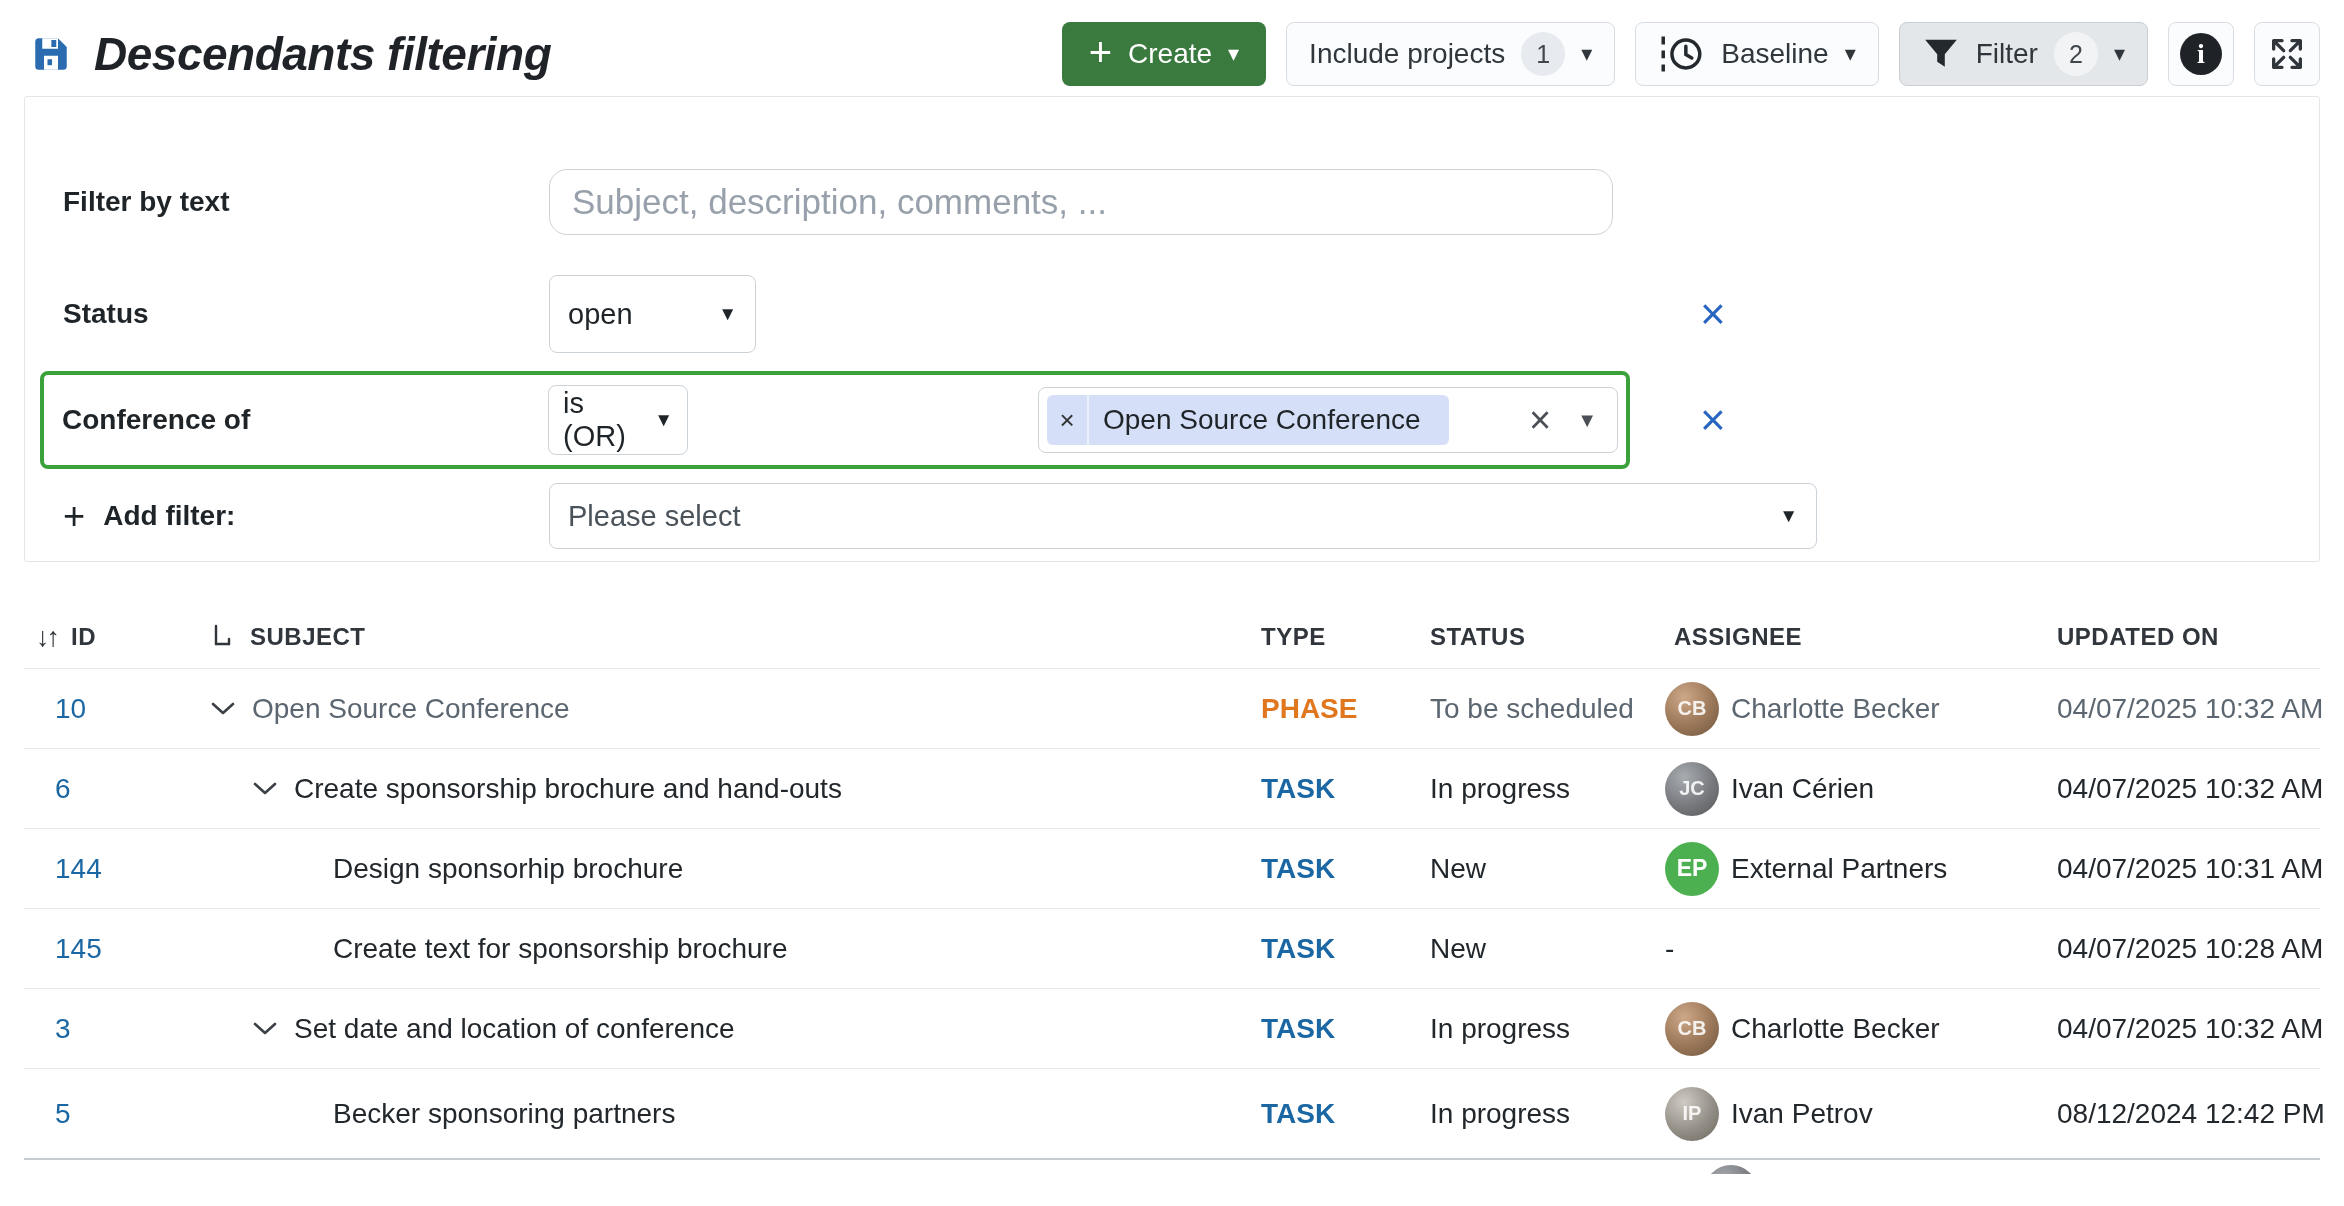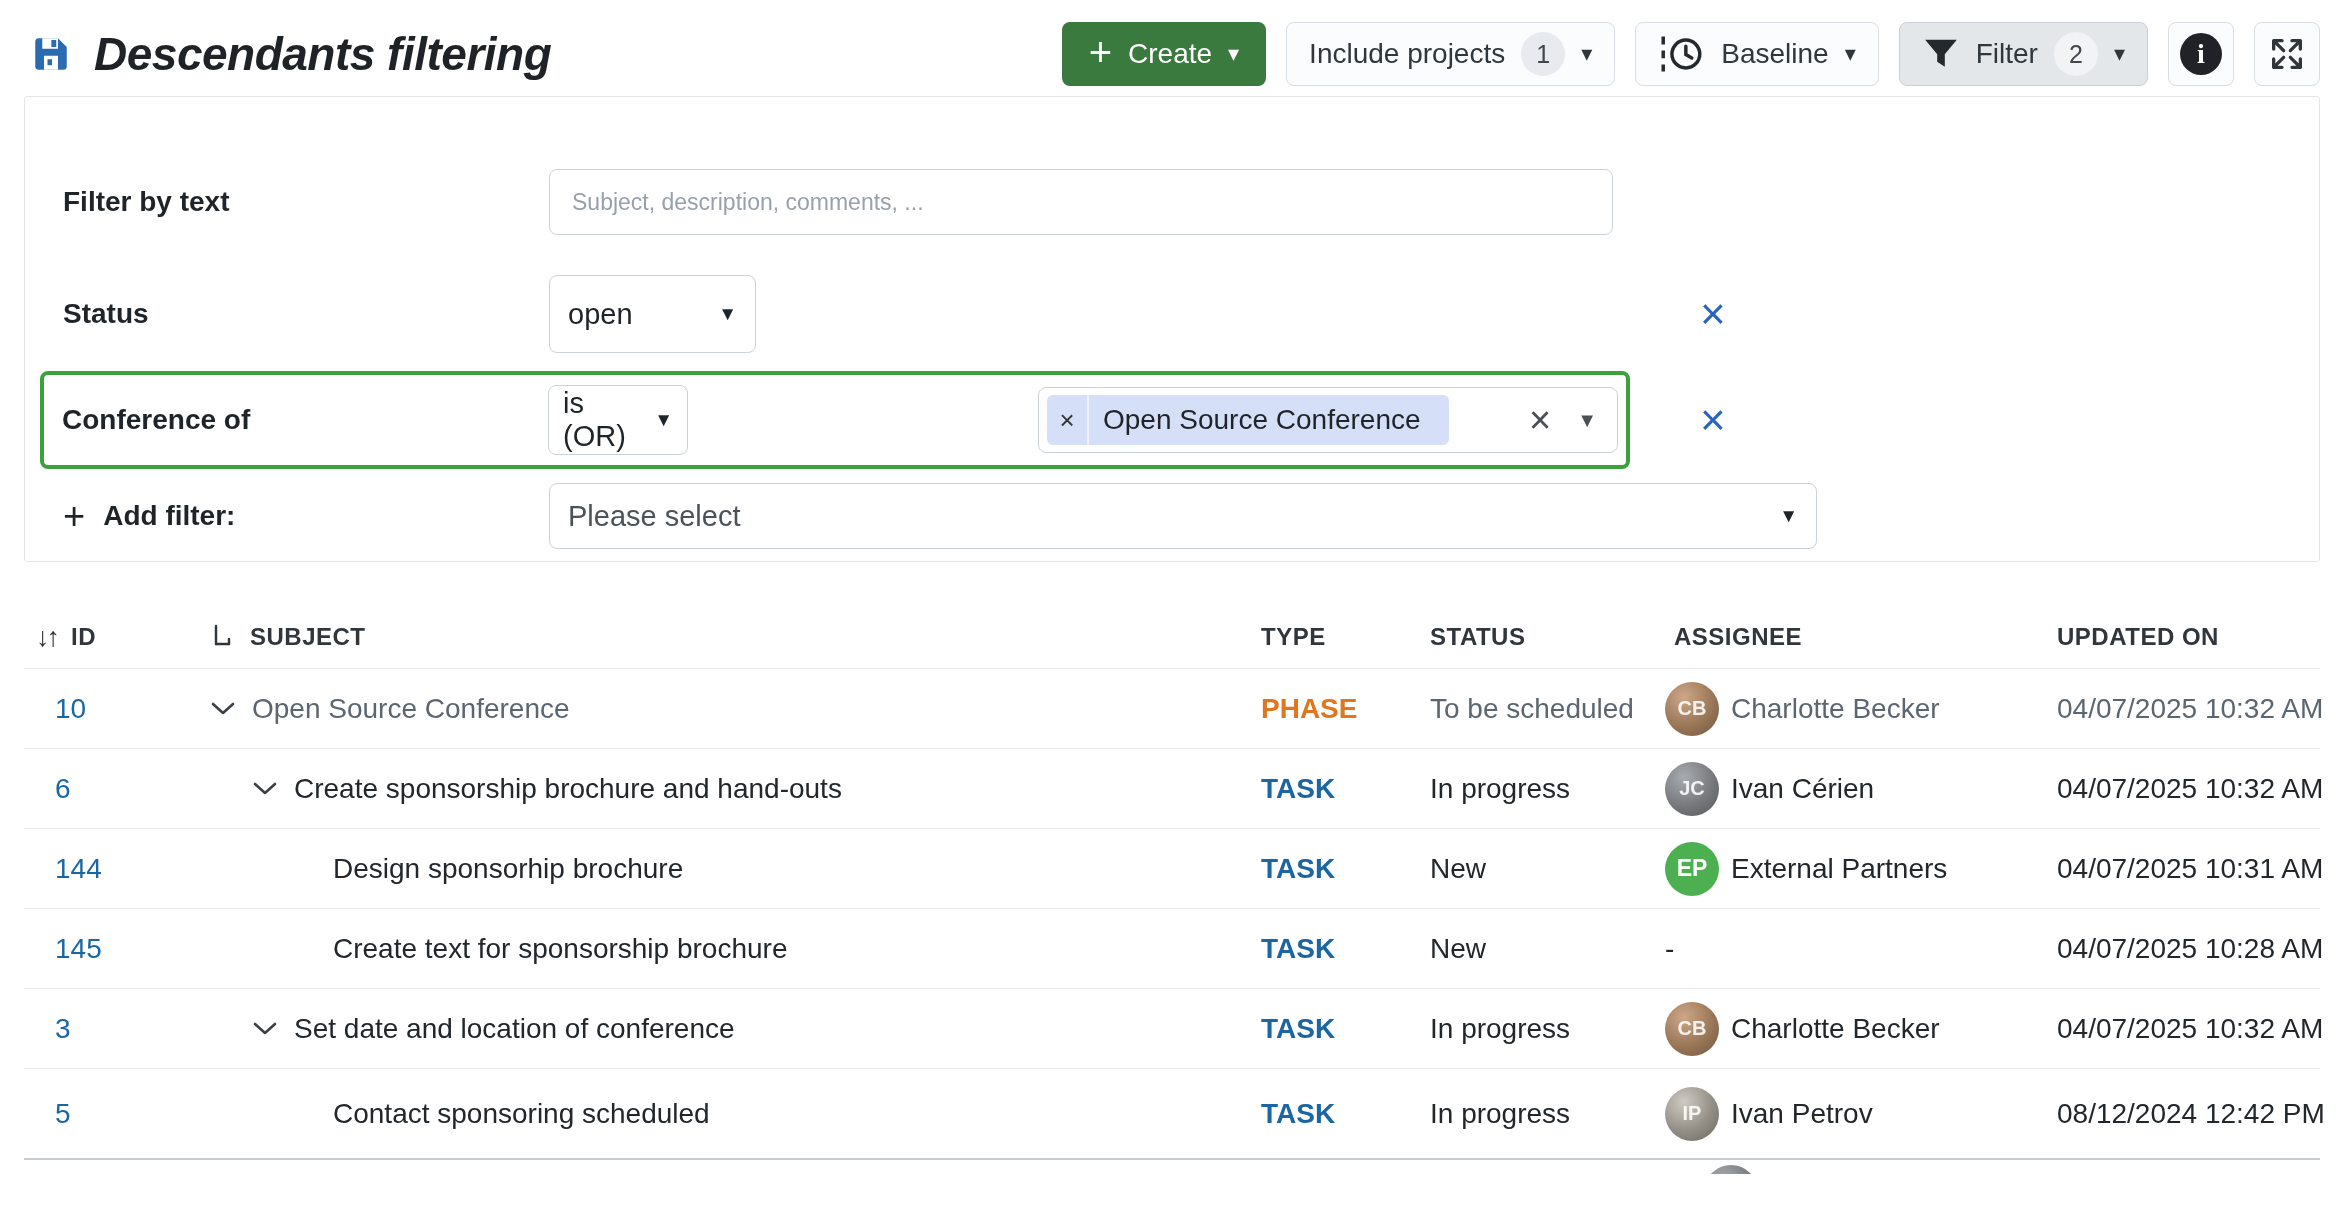--- a/index.html
+++ b/index.html
@@ -23,21 +23,21 @@
   .btn-icon { width:66px; justify-content:center; padding:0; }
   .info-circle { width:42px; height:42px; border-radius:50%; background:#1F2328; color:#fff; display:flex; align-items:center; justify-content:center; font-size:28px; font-weight:800; font-family:"Liberation Serif",serif; }
 
   
   .fpanel { margin:10px 24px 0; border:1px solid #E3E7EA; border-radius:3px; padding:72px 0 12px 38px; position:relative; }
   .frow { display:flex; align-items:center; position:relative; }
   .flabel { width:486px; flex:none; font-size:28px; font-weight:700; color:#1F2428; display:flex; align-items:center; gap:18px; }
   .frow1 { margin-bottom:40px; }
   .frow2 { margin-bottom:18px; }
   .frow3 { margin-bottom:14px; }
-  .ftext { width:1064px; height:66px; border:1px solid #CBD2D8; border-radius:8px; font-size:23px; padding:0 22px; color:#333; font-family:inherit; outline:none; }
+  .ftext { width:1064px; height:66px; border:1px solid #CBD2D8; border-radius:18px; font-size:35px; padding:0 22px; color:#333; font-family:inherit; outline:none; }
   .ftext::placeholder { color:#98A1AB; }
   .selectbox { border:1px solid #CBD2D8; border-radius:8px; background:#fff; display:flex; align-items:center; justify-content:space-between; font-size:29px; color:#1F2428; padding:0 18px; cursor:pointer; }
   .sel-open { width:207px; height:78px; }
   .sel-op { width:140px; height:70px; padding:0 14px; }
   .sel-caret { font-size:19px; color:#1F2428; }
   .remove-x { position:absolute; left:1637px; top:50%; transform:translateY(-50%); font-size:44px; line-height:1; color:#2765C0; background:none; border:none; cursor:pointer; font-family:inherit; }
   .hl-box { margin-left:-23px; border:4px solid #3BA23B; border-radius:8px; width:1590px; display:flex; align-items:center; padding:10px 0 10px 18px; }
   .combo { margin-left:350px; width:580px; height:66px; border:1px solid #CBD2D8; border-radius:8px; display:flex; align-items:center; padding:0 20px 0 8px; }
   .chip { background:#D5DFF7; border-radius:6px; height:50px; display:inline-flex; align-items:center; color:#1F2428; font-size:28px; }
   .chip-x { width:42px; height:100%; display:flex; align-items:center; justify-content:center; font-size:26px; color:#333; border-right:2px solid rgba(255,255,255,0.55); cursor:pointer; }
@@ -308,21 +308,21 @@
       <div class="td-assignee">
         <span class="avatar av-p1">CB</span>
         <span class="aname">Charlotte Becker</span>
       </div>
       <div class="td-updated">04/07/2025 10:32 AM</div>
     </div>
 
     <div class="tr tr-last">
       <div class="td-id"><a>5</a></div>
       <div class="td-subject ind-2">
-        <span class="subj">Contact sponsoring scheduled</span>
+        <span class="subj">Becker sponsoring partners</span>
       </div>
       <div class="td-type type-task">TASK</div>
       <div class="td-status">In progress</div>
       <div class="td-assignee">
         <span class="avatar av-p3">IP</span>
         <span class="aname">Ivan Petrov</span>
       </div>
       <div class="td-updated">08/12/2024 12:42 PM</div>
     </div>
 

